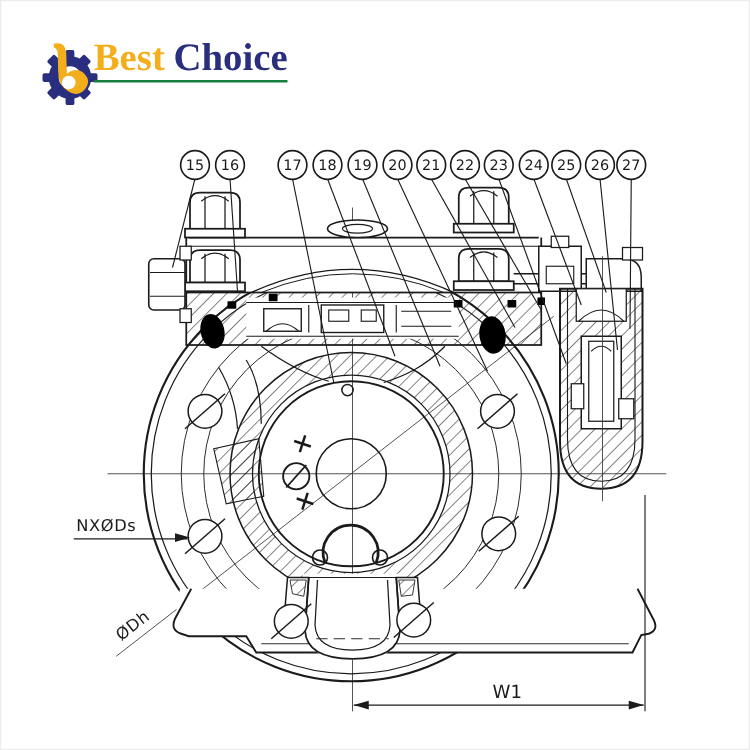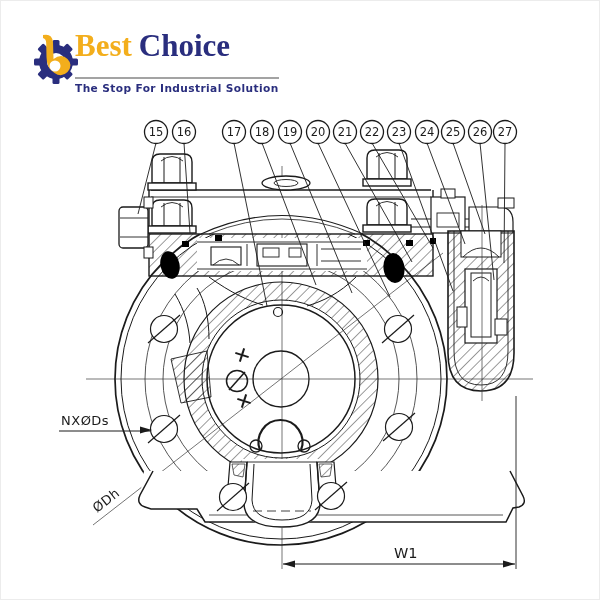--- a/index.html
+++ b/index.html
@@ -5,21 +5,21 @@
   html,body{margin:0;padding:0;background:#ffffff;}
   #page{position:relative;width:600px;height:600px;background:#ffffff;overflow:hidden;
         border:1px solid #ececec;box-sizing:border-box;
         font-family:"DejaVu Sans","Liberation Sans",sans-serif;}
   
   #logo{position:absolute;left:28px;top:28px;width:210px;height:62px;}
   #logo .mark{position:absolute;left:0;top:2px;width:52px;height:56px;}
   #logo .words{position:absolute;left:46px;top:0;}
   #logo .brand{font-family:"Liberation Serif","DejaVu Serif",serif;font-weight:bold;
                font-size:31px;line-height:34px;letter-spacing:0px;white-space:nowrap;
-               border-bottom:2px solid #a3a3a3;padding-bottom:14px;}
+               border-bottom:2px solid #15803d;padding-bottom:1px;}
   #logo .brand .b1{color:#F3AE1C;}
   #logo .brand .b2{color:#2A2E7E;margin-left:7px;}
   #logo .tagline{margin-top:3px;font-size:10.6px;font-weight:bold;color:#2A2E7E;
                  letter-spacing:0.4px;white-space:nowrap;}
   
   #draw{position:absolute;left:0;top:0;}
   text.cnum{font-size:11.5px;fill:#1b1b1b;}
   text.dim{font-size:13px;fill:#1b1b1b;letter-spacing:0.5px;}
   text.dimbig{font-size:14.5px;fill:#1b1b1b;}
 </style>
@@ -46,21 +46,20 @@
         </g>
         <circle cx="27" cy="31" r="9" fill="#ffffff"></circle>
         <g fill="#F3AE1C">
           <path d="M14,4 q9,-2 10,7 l0.5,17 q8,-6 14,0 q6,6 0,13 q-6,6 -13,1 q-8,-5 -8,-16 l-0.3,-14 q0,-4 -3.2,-5 z"></path>
           <circle cx="26" cy="35" r="5.5" fill="#ffffff"></circle>
         </g>
       </g>
     </svg>
     <div class="words">
       <div class="brand"><span class="b1">Best</span><span class="b2">Choice</span></div>
-      <div class="tagline">The Stop For Industrial Solution</div>
     </div>
   </div>
 
   <svg id="draw" width="600" height="600" viewBox="0 0 600 600">
     <defs>
       <pattern id="hx" patternUnits="userSpaceOnUse" width="7.5" height="7.5" patternTransform="rotate(45)">
         <line x1="0" y1="0" x2="0" y2="7.5" stroke="#242424" stroke-width="0.9"></line>
       </pattern>
     </defs>
 

